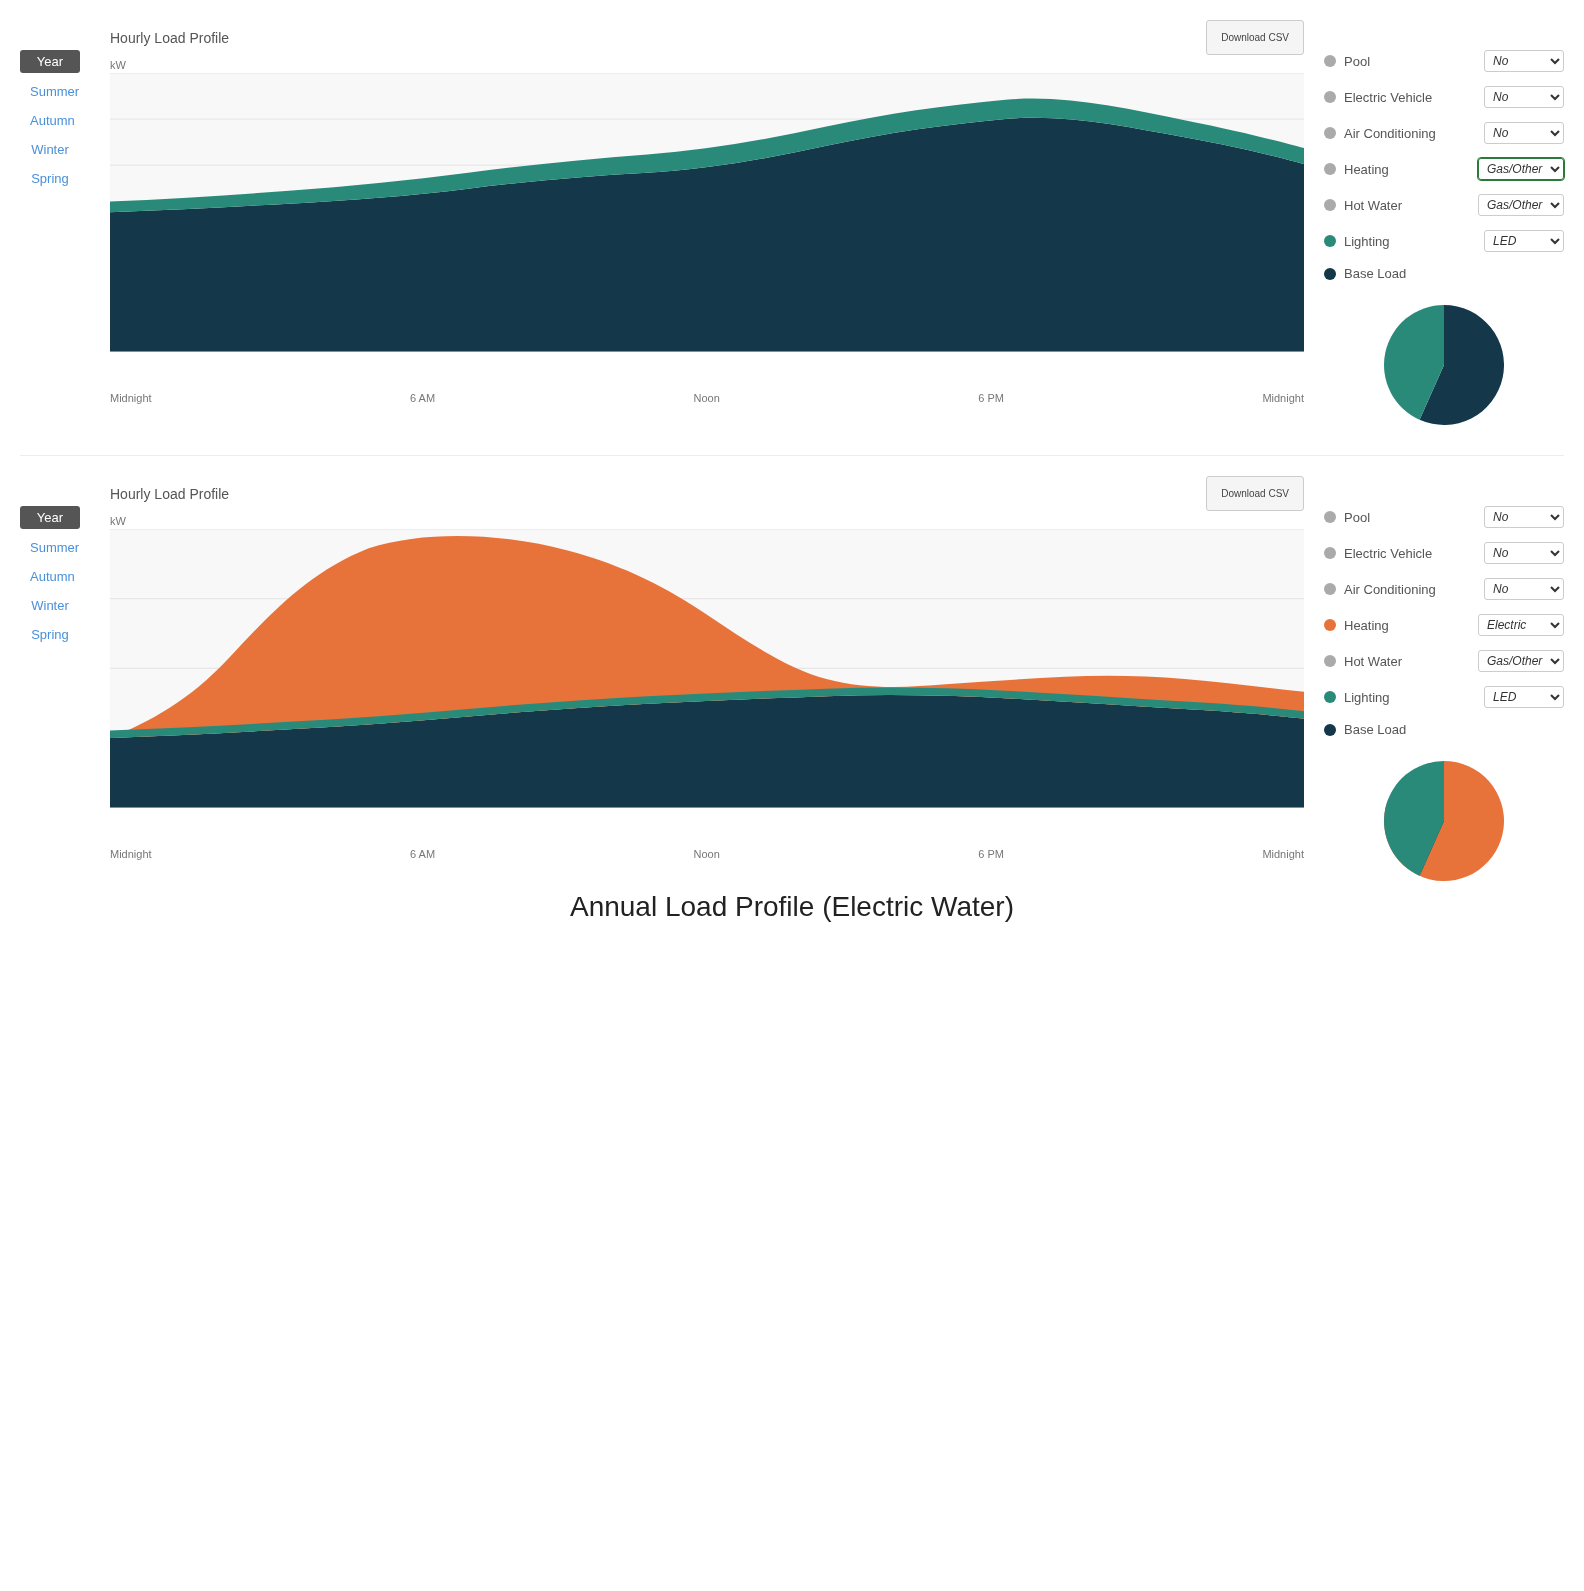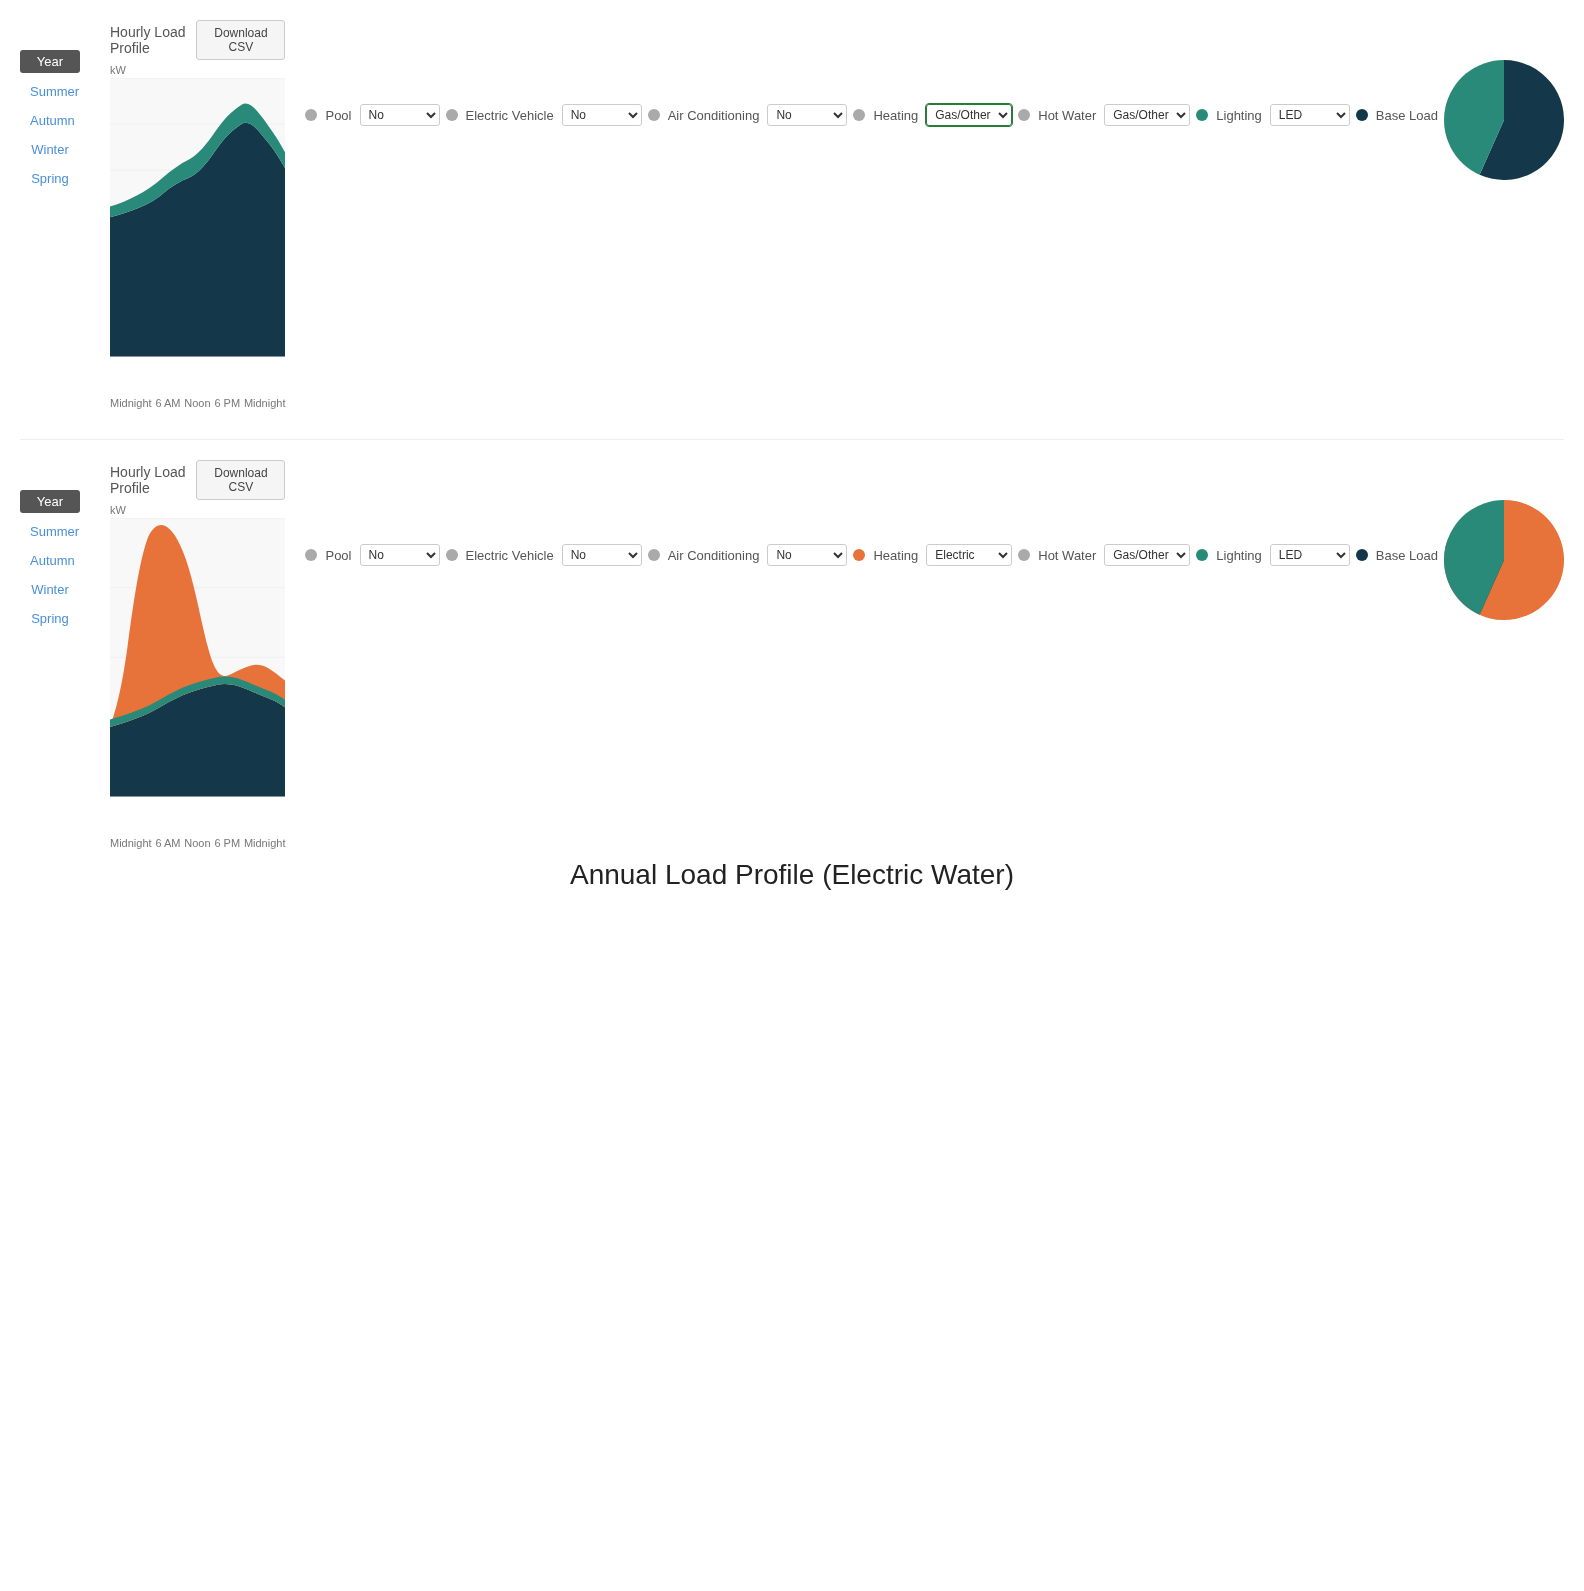--- a/index.html
+++ b/index.html
@@ -70,40 +70,40 @@
       margin-bottom: 4px;
     }
     .chart-title {
       font-size: 14px;
       color: #555;
       font-weight: 400;
     }
     .download-btn {
       background: #f5f5f5;
       border: 1px solid #ccc;
-      padding: 5px 14px;
-      font-size: 12px;
+      padding: 11px 14px;
+      font-size: 10px;
       cursor: pointer;
       border-radius: 3px;
       color: #444;
     }
     .chart-kw {
       font-size: 11px;
       color: #777;
       margin-bottom: 2px;
     }
     .svg-chart {
       width: 100%;
       height: 300px;
       display: block;
     }
     .chart-right {
       display: flex;
-      flex-direction: row;
-      gap: 6px;
+      flex-direction: column;
+      gap: 14px;
       min-width: 240px;
       padding-top: 30px;
     }
     .legend-row {
       display: flex;
       align-items: center;
       justify-content: space-between;
       gap: 8px;
     }
     .legend-dot {
@@ -119,20 +119,21 @@
     }
     .legend-select {
       font-size: 12px;
       padding: 2px 4px;
       border: 1px solid #ccc;
       border-radius: 3px;
       background: #fff;
       color: #333;
       cursor: pointer;
       min-width: 80px;
+      font-style: italic;
     }
     .legend-select.highlighted {
       border-color: #2a7a3a;
       outline: 1px solid #2a7a3a;
     }
     .pie-container {
       display: flex;
       justify-content: center;
       margin-top: 10px;
     }

